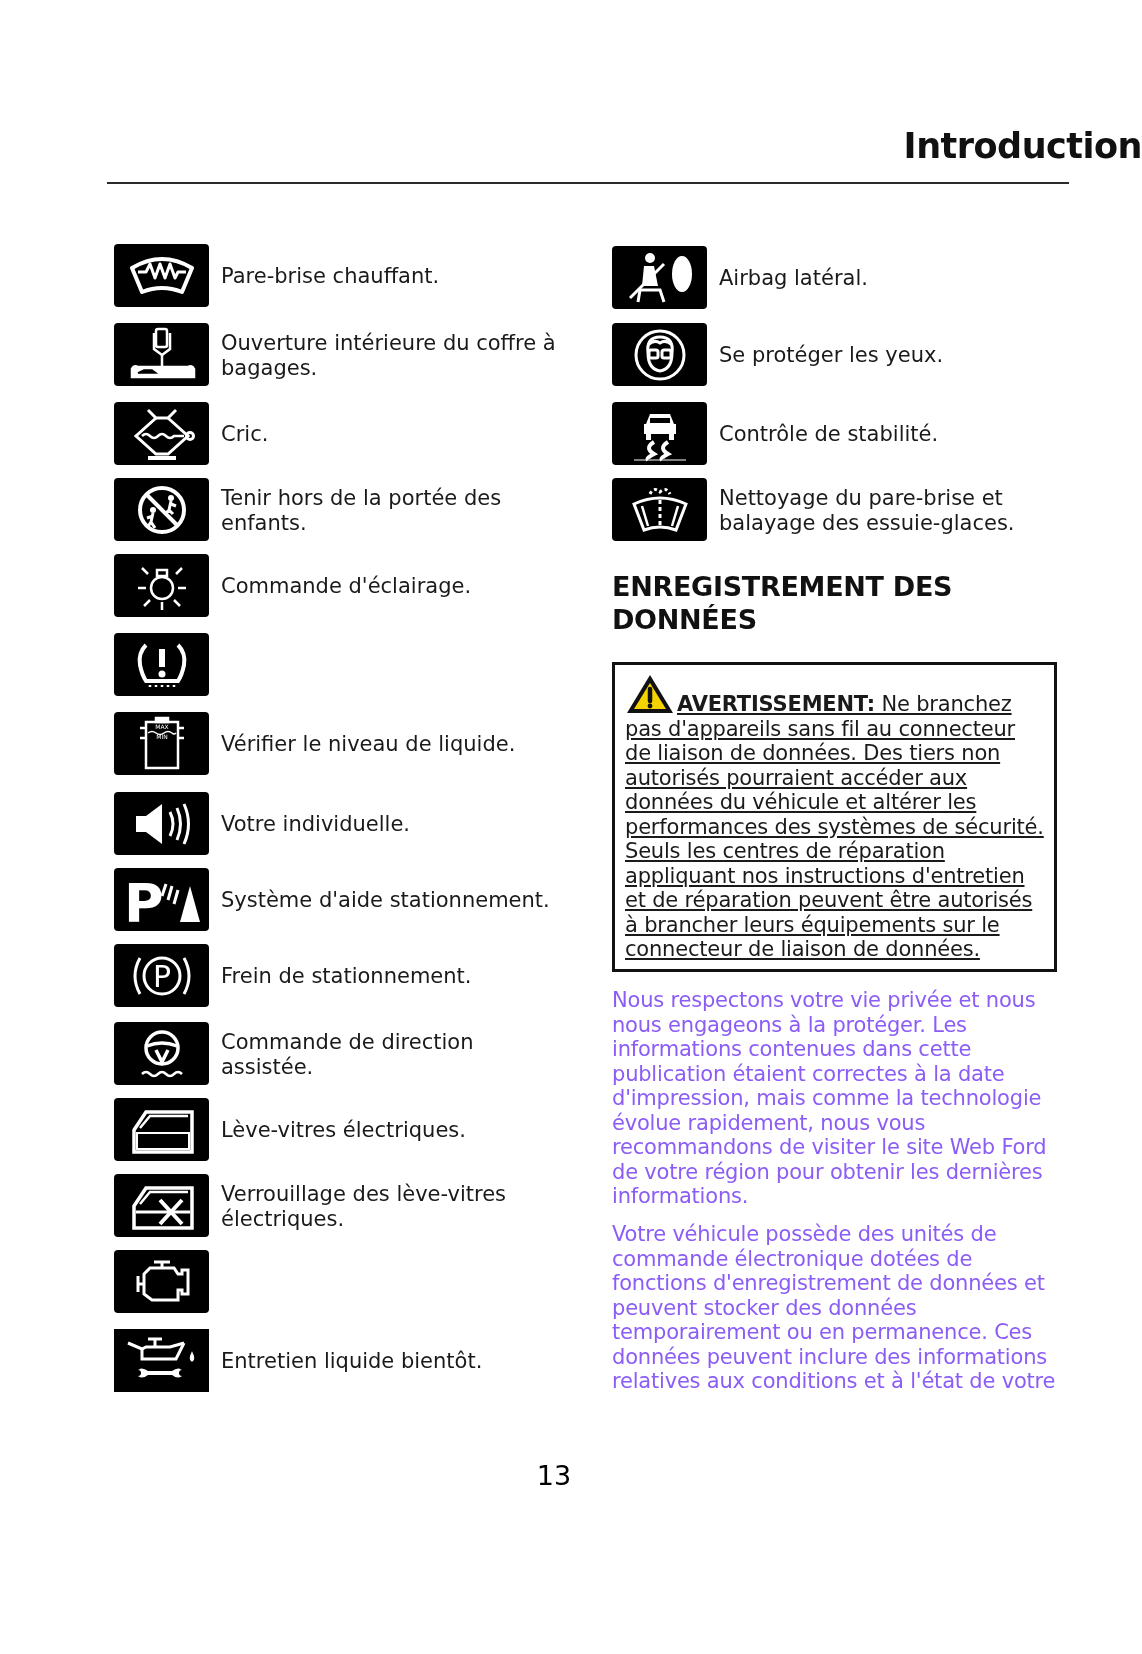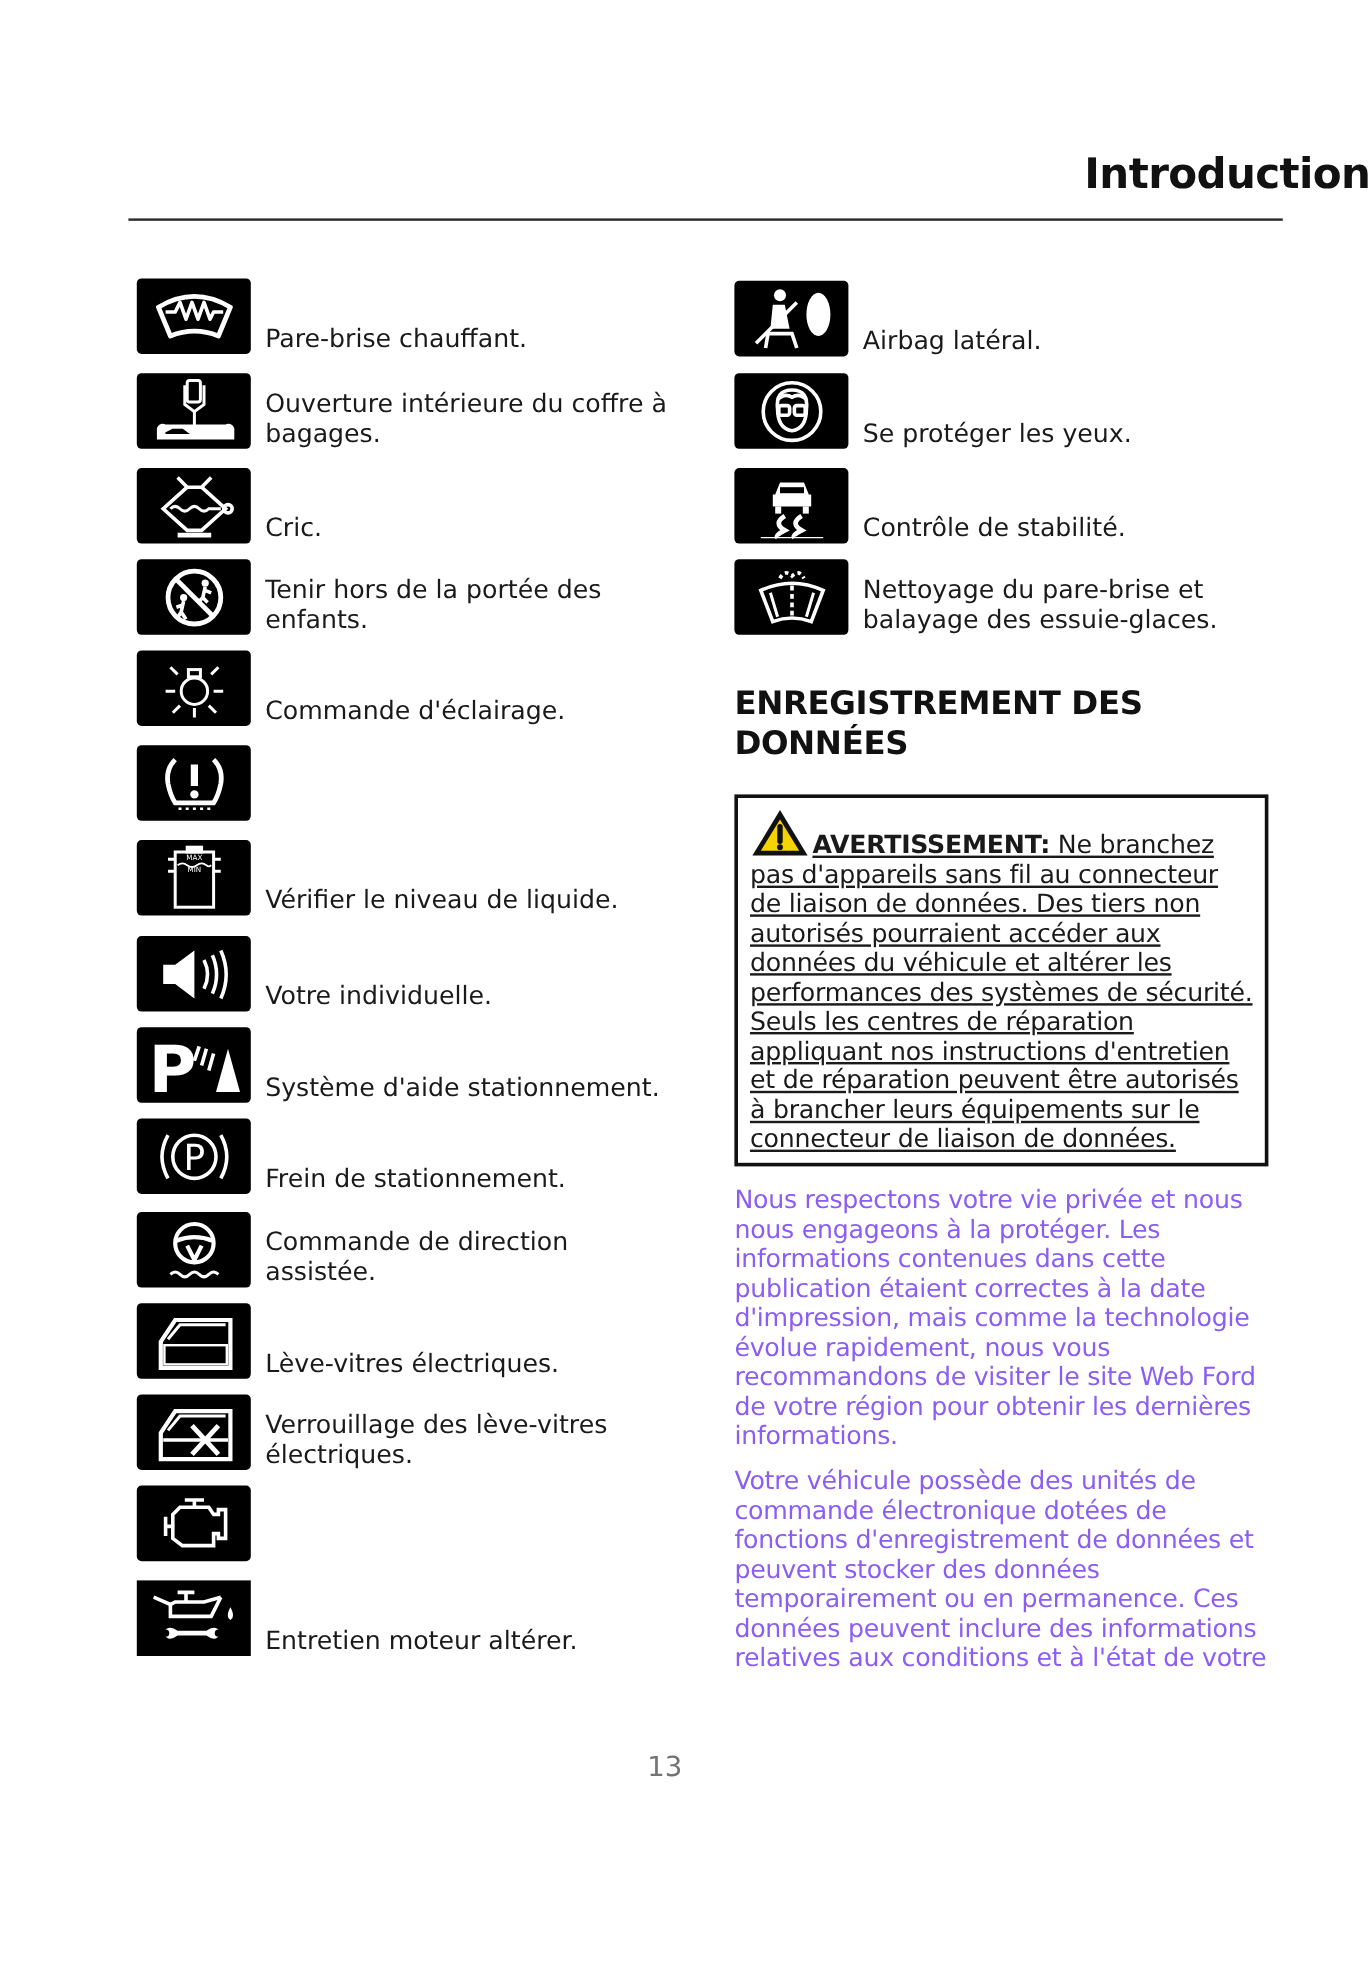--- a/index.html
+++ b/index.html
@@ -4,36 +4,36 @@
 <style>
   html, body { margin:0; padding:0; background:#ffffff; }
   body { width:1142px; height:1654px; position:relative; overflow:hidden;
          font-family:"DejaVu Sans", sans-serif; color:#1a1a1a; }
   .page-title { position:absolute; left:0; width:1142px; top:126px; text-align:right;
     font-family:"DejaVu Sans", sans-serif; font-weight:bold; font-size:35px; letter-spacing:-0.5px; color:#111; }
   .title-rule { position:absolute; left:107px; top:182px; width:962px; height:2px; background:#2a2a2a; }
   .col { position:absolute; top:226px; }
   .col-left { left:114px; width:460px; }
   .col-right { left:612px; width:452px; }
-  .sym-row { position:absolute; left:0; display:flex; align-items:flex-end; }
+  .sym-row { position:absolute; left:0; display:flex; align-items:center;margin-top:12px; }
   .sym-icon { width:95px; height:63px; background:#000; border-radius:4px; flex:0 0 95px;
     display:flex; align-items:center; justify-content:center; }
   .sym-icon svg { width:80px; height:56px; }
   .sym-text { margin-left:12px; font-size:21px; line-height:25px; color:#1a1a1a; margin-top:2px; width:340px; }
   .section-heading { position:absolute; left:612px; top:570px; width:450px;
     font-weight:bold; font-size:27px; line-height:33px; color:#111; letter-spacing:-0.3px; }
   .warning-box { position:absolute; left:612px; top:662px; width:445px; height:310px;
     border:3px solid #111; box-sizing:border-box; padding:8px 8px 8px 10px;text-decoration:underline; }
   .warning-text { font-size:21px; line-height:24.5px; color:#1a1a1a; letter-spacing:-0.2px; }
   .warn-label { font-weight:bold; }
   .warn-icon { display:inline-block; vertical-align:-4px; width:50px; height:42px; margin-right:2px; }
   .para { position:absolute; left:612px; width:455px; font-size:21px; line-height:24.5px;
     color:#8b5cf6; letter-spacing:-0.2px; margin:0; }
   .page-number { position:absolute; left:0; width:1108px; top:1460px; text-align:center;
-    font-size:23px; color:#737373; }
+    font-size:27px; color:#000000; }
 </style>
 </head>
 <body>
 
 <div class="page-title">Introduction</div>
 <div class="title-rule"></div>
 
 <div class="col col-left">
 
   <div class="sym-row" style="top:6px">
@@ -208,21 +208,21 @@
       <svg viewBox="0 0 80 56" fill="none" stroke="#fff" stroke-width="3">
         <path d="M6 10 L20 16 L24 14 L48 14 L62 10"></path>
         <path d="M26 6 L40 6 M33 6 L33 14"></path>
         <path d="M20 16 L20 26 L54 26 L62 10"></path>
         <path d="M70 20 Q67 26 70 28 Q73 26 70 20 Z" fill="#fff" stroke-width="1.5"></path>
         <path d="M14 40 Q18 32 26 38 L50 38 Q58 32 62 40 Q58 48 50 42 L26 42 Q18 48 14 40 Z" fill="#fff" stroke="none"></path>
         <circle cx="16" cy="40" r="3" fill="#000" stroke="none"></circle>
         <circle cx="60" cy="40" r="3" fill="#000" stroke="none"></circle>
       </svg>
     </div>
-    <div class="sym-text">Entretien moteur altérer.</div>
+    <div class="sym-text">Entretien liquide bientôt.</div>
   </div>
 </div>
 
 <div class="col col-right">
 
   <div class="sym-row" style="top:8px">
     <div class="sym-icon">
       <svg viewBox="0 0 80 56" fill="#fff" stroke="#fff" stroke-width="3">
         <circle cx="30" cy="8" r="5" stroke="none"></circle>
         <path d="M24 16 L34 16 L38 36 L22 36 Z" stroke="none"></path>

